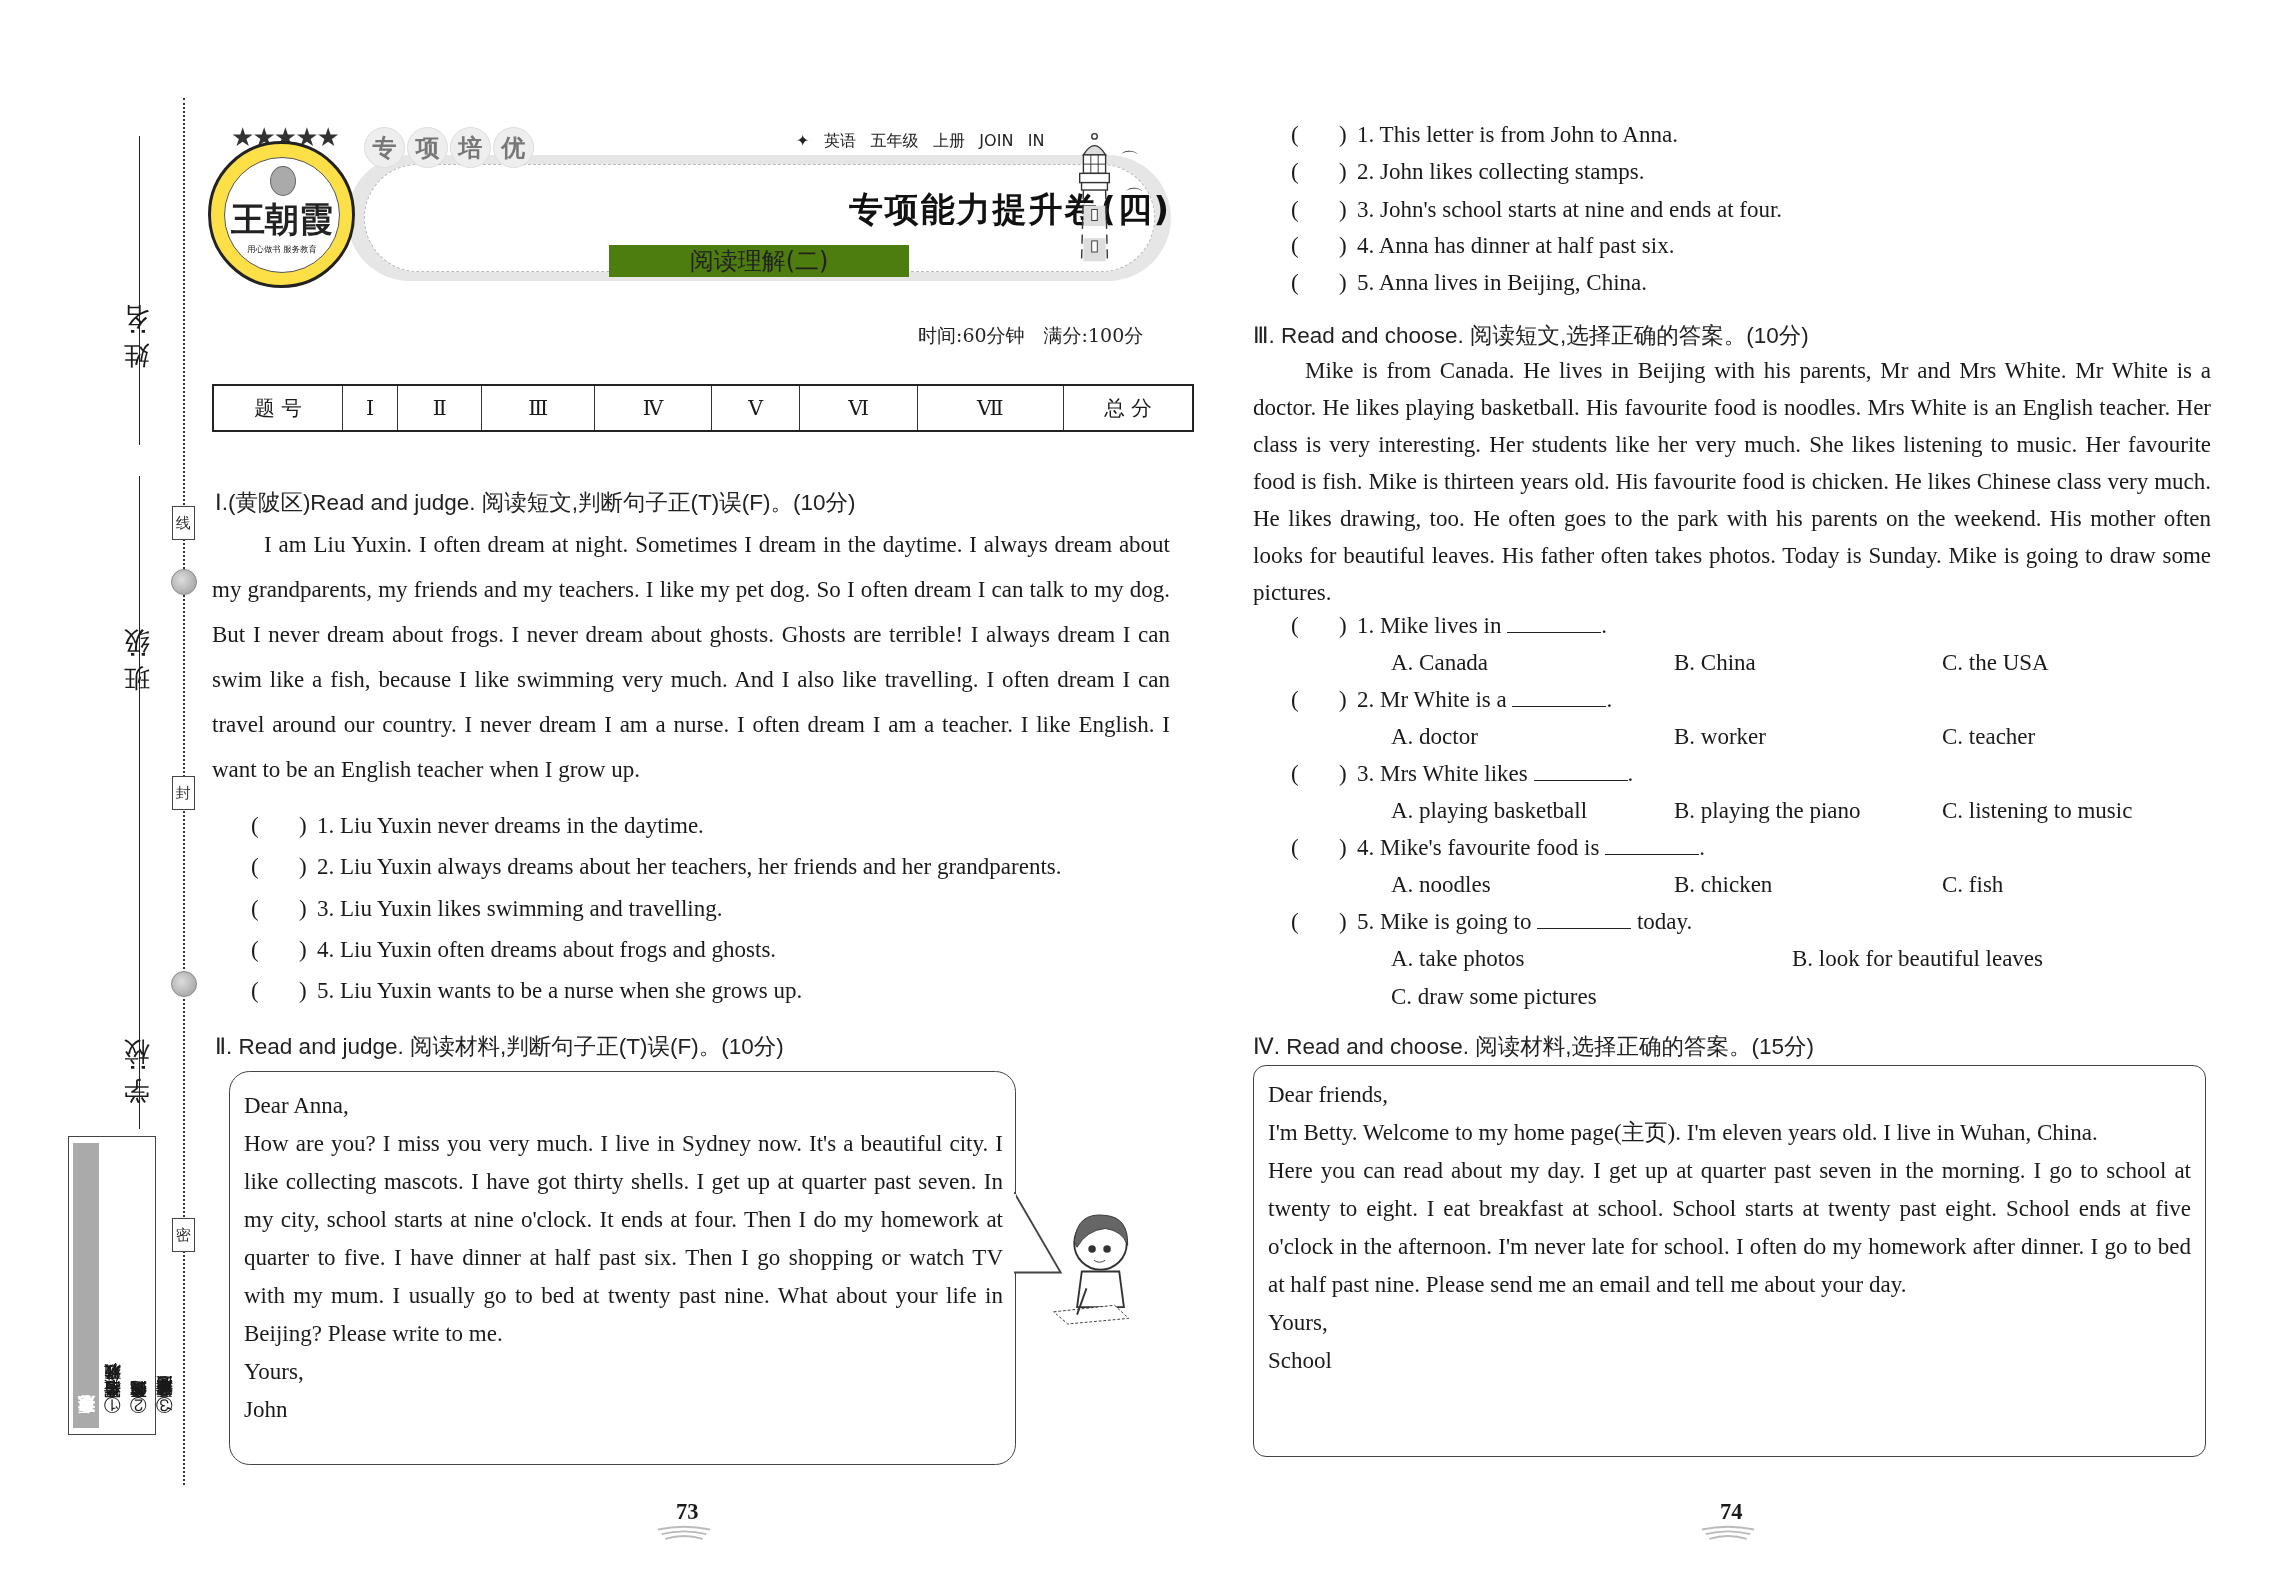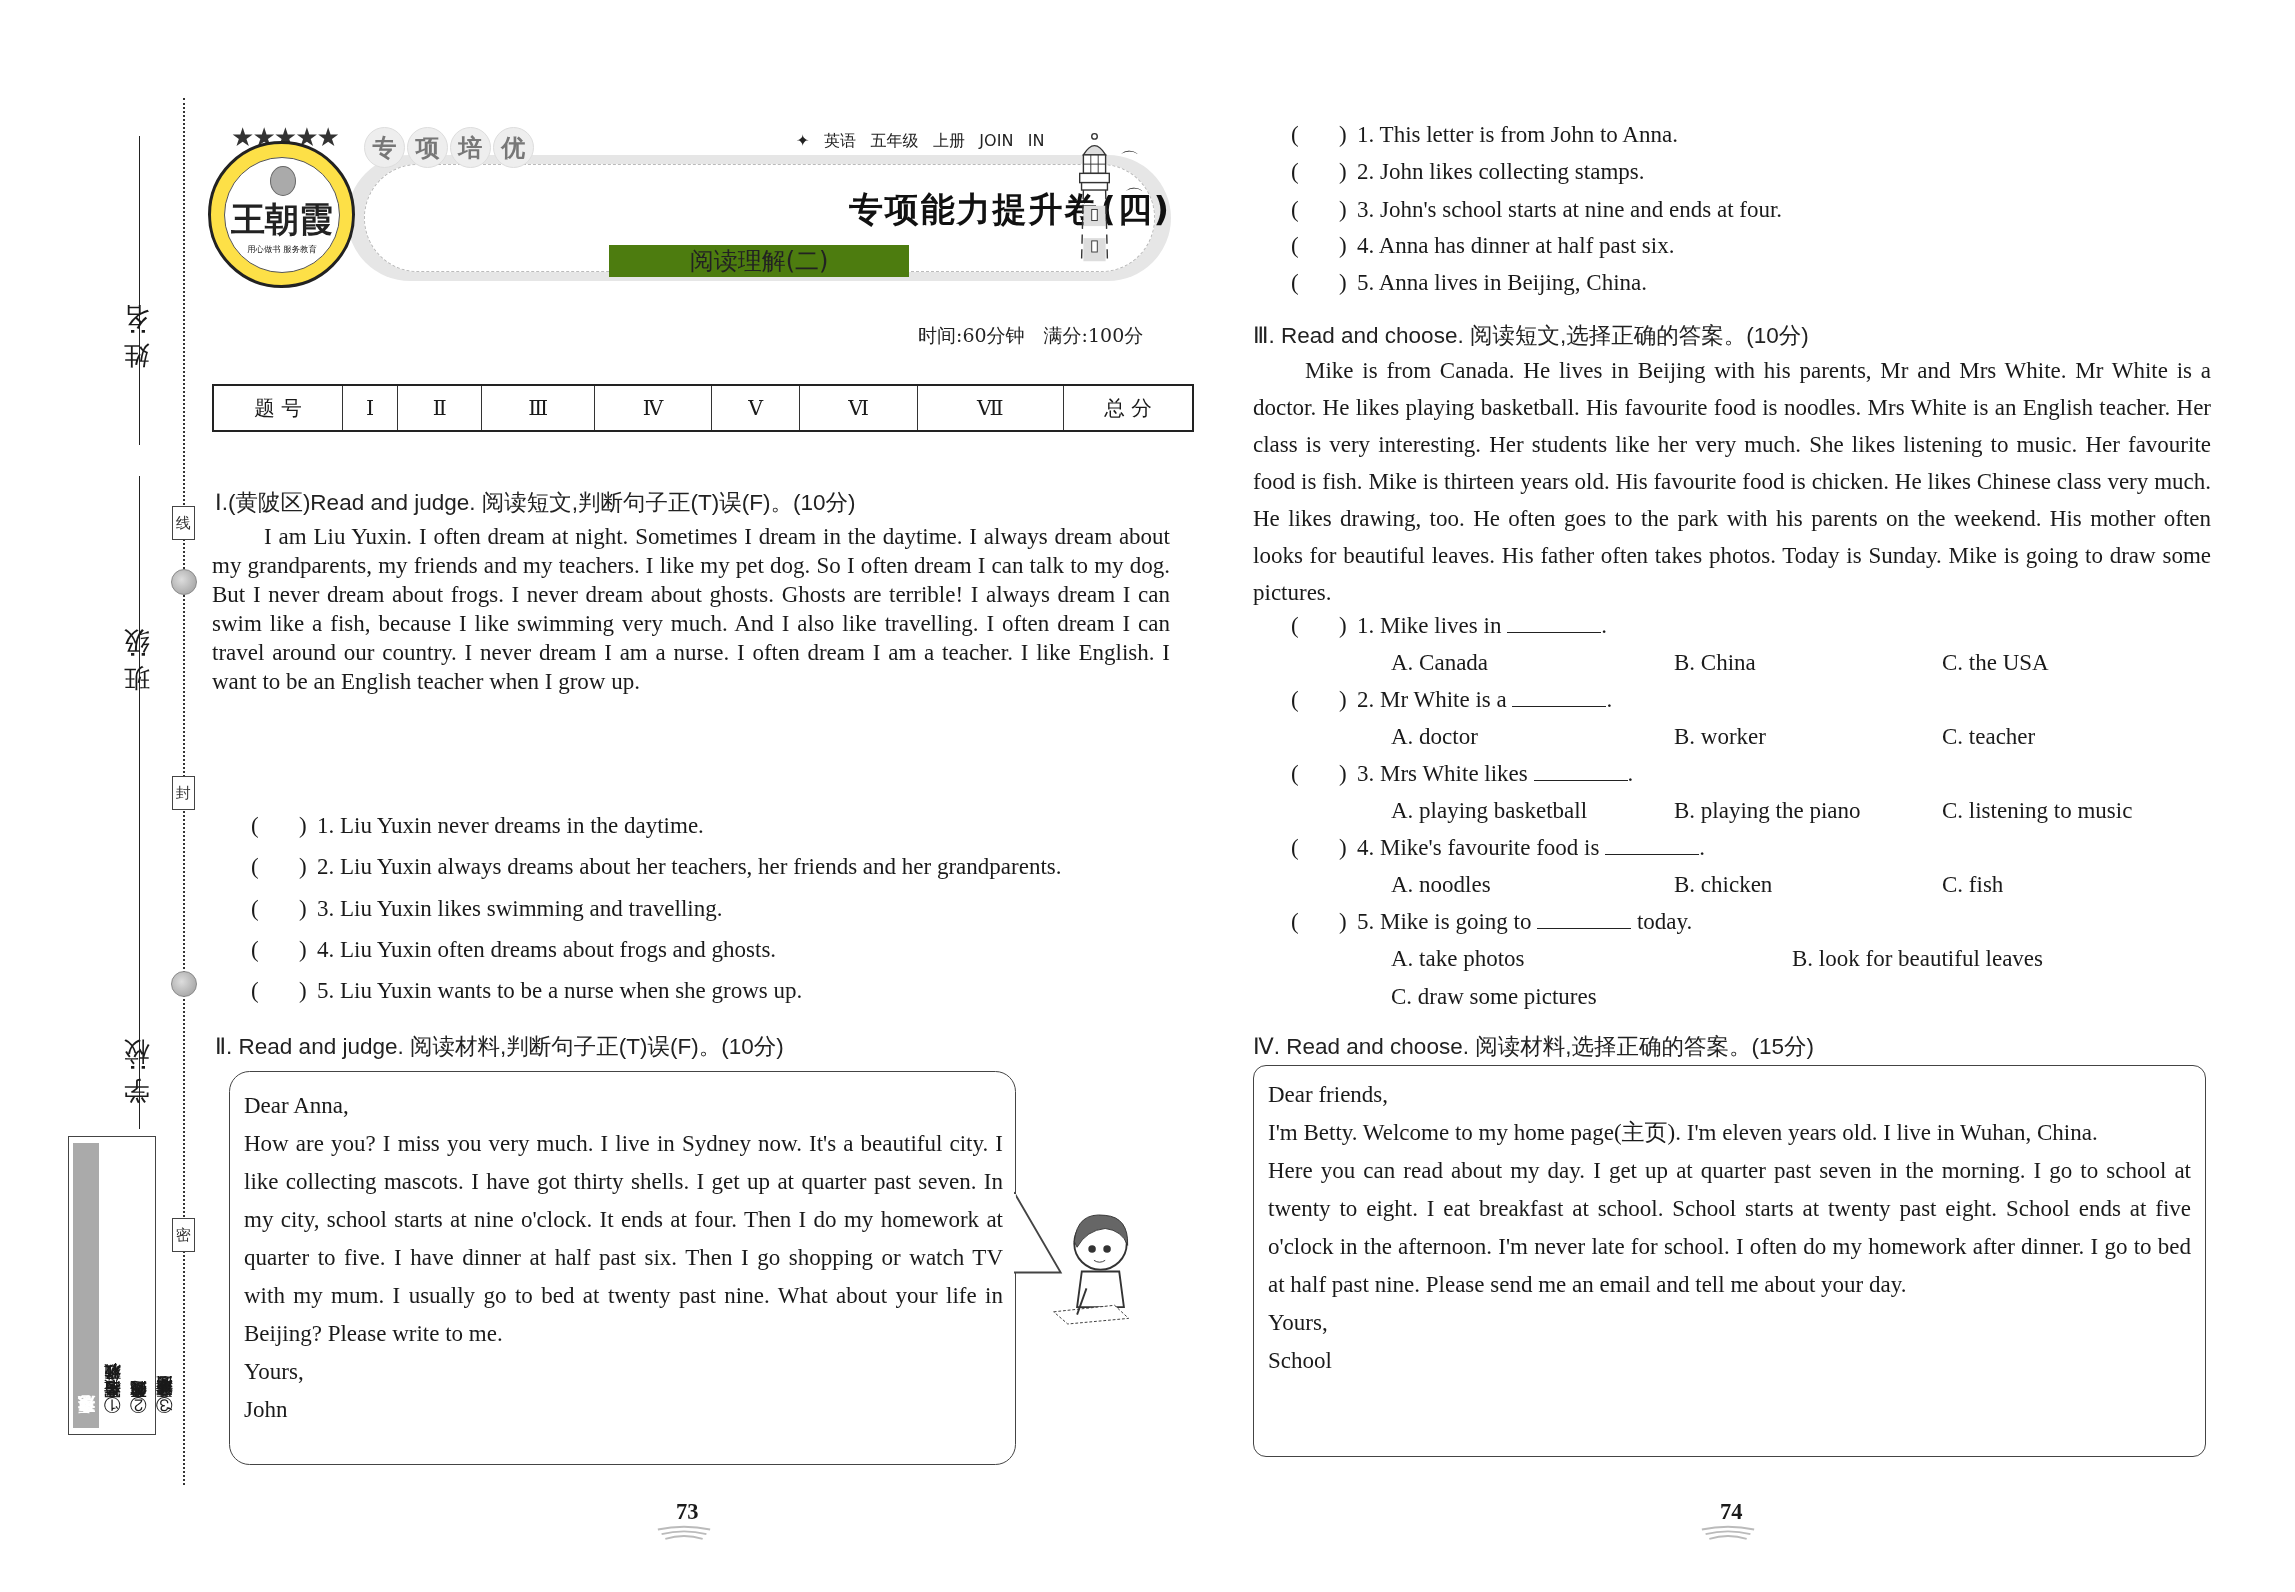--- a/index.html
+++ b/index.html
@@ -54,21 +54,21 @@
 
   .time-line { position:absolute; left:918px; top:323px; font-size:19px; font-family:"DejaVu Serif",serif; color:#222; word-spacing:13px; }
 
   table.score { position:absolute; left:212px; top:352px; width:982px; border-collapse:collapse;
                 font-family:"DejaVu Serif",serif; font-size:20.6px;margin-top:32px; }
   table.score td { border:1.4px solid #333; height:42px; text-align:center; }
   table.score { border:2.8px solid #222; }
 
   
   .sec-head { position:absolute; font-size:22.5px; font-family:"Liberation Sans",sans-serif; color:#222; white-space:nowrap; }
-  .para { position:absolute; font-size:23px; line-height:29px; text-align:justify; text-align-last:left; }
+  .para { position:absolute; font-size:23px; line-height:45px; text-align:justify; text-align-last:left; }
   .q { position:absolute; font-size:23px; white-space:nowrap; }
   .q .paren { display:inline-block; width:66px; }
   .opt { position:absolute; font-size:23px; white-space:nowrap; }
   .blank { display:inline-block; width:94px; border-bottom:1.4px solid #222; height:17px; vertical-align:baseline; }
 
   .bubble { position:absolute; left:229px; top:1071px; width:787px; height:394px; border:1.9px solid #444;
             border-radius:20.6px; box-sizing:border-box; background:#fff; }
   .bubble-tail { position:absolute; left:1014px; top:1190px; width:56px; height:94px; }
   .bubble-text { position:absolute; left:244px; top:1087px; width:759px; font-size:23px; line-height:38px; text-align:justify; text-align-last:left; }
   .bubble-text div { min-height:37px; }

